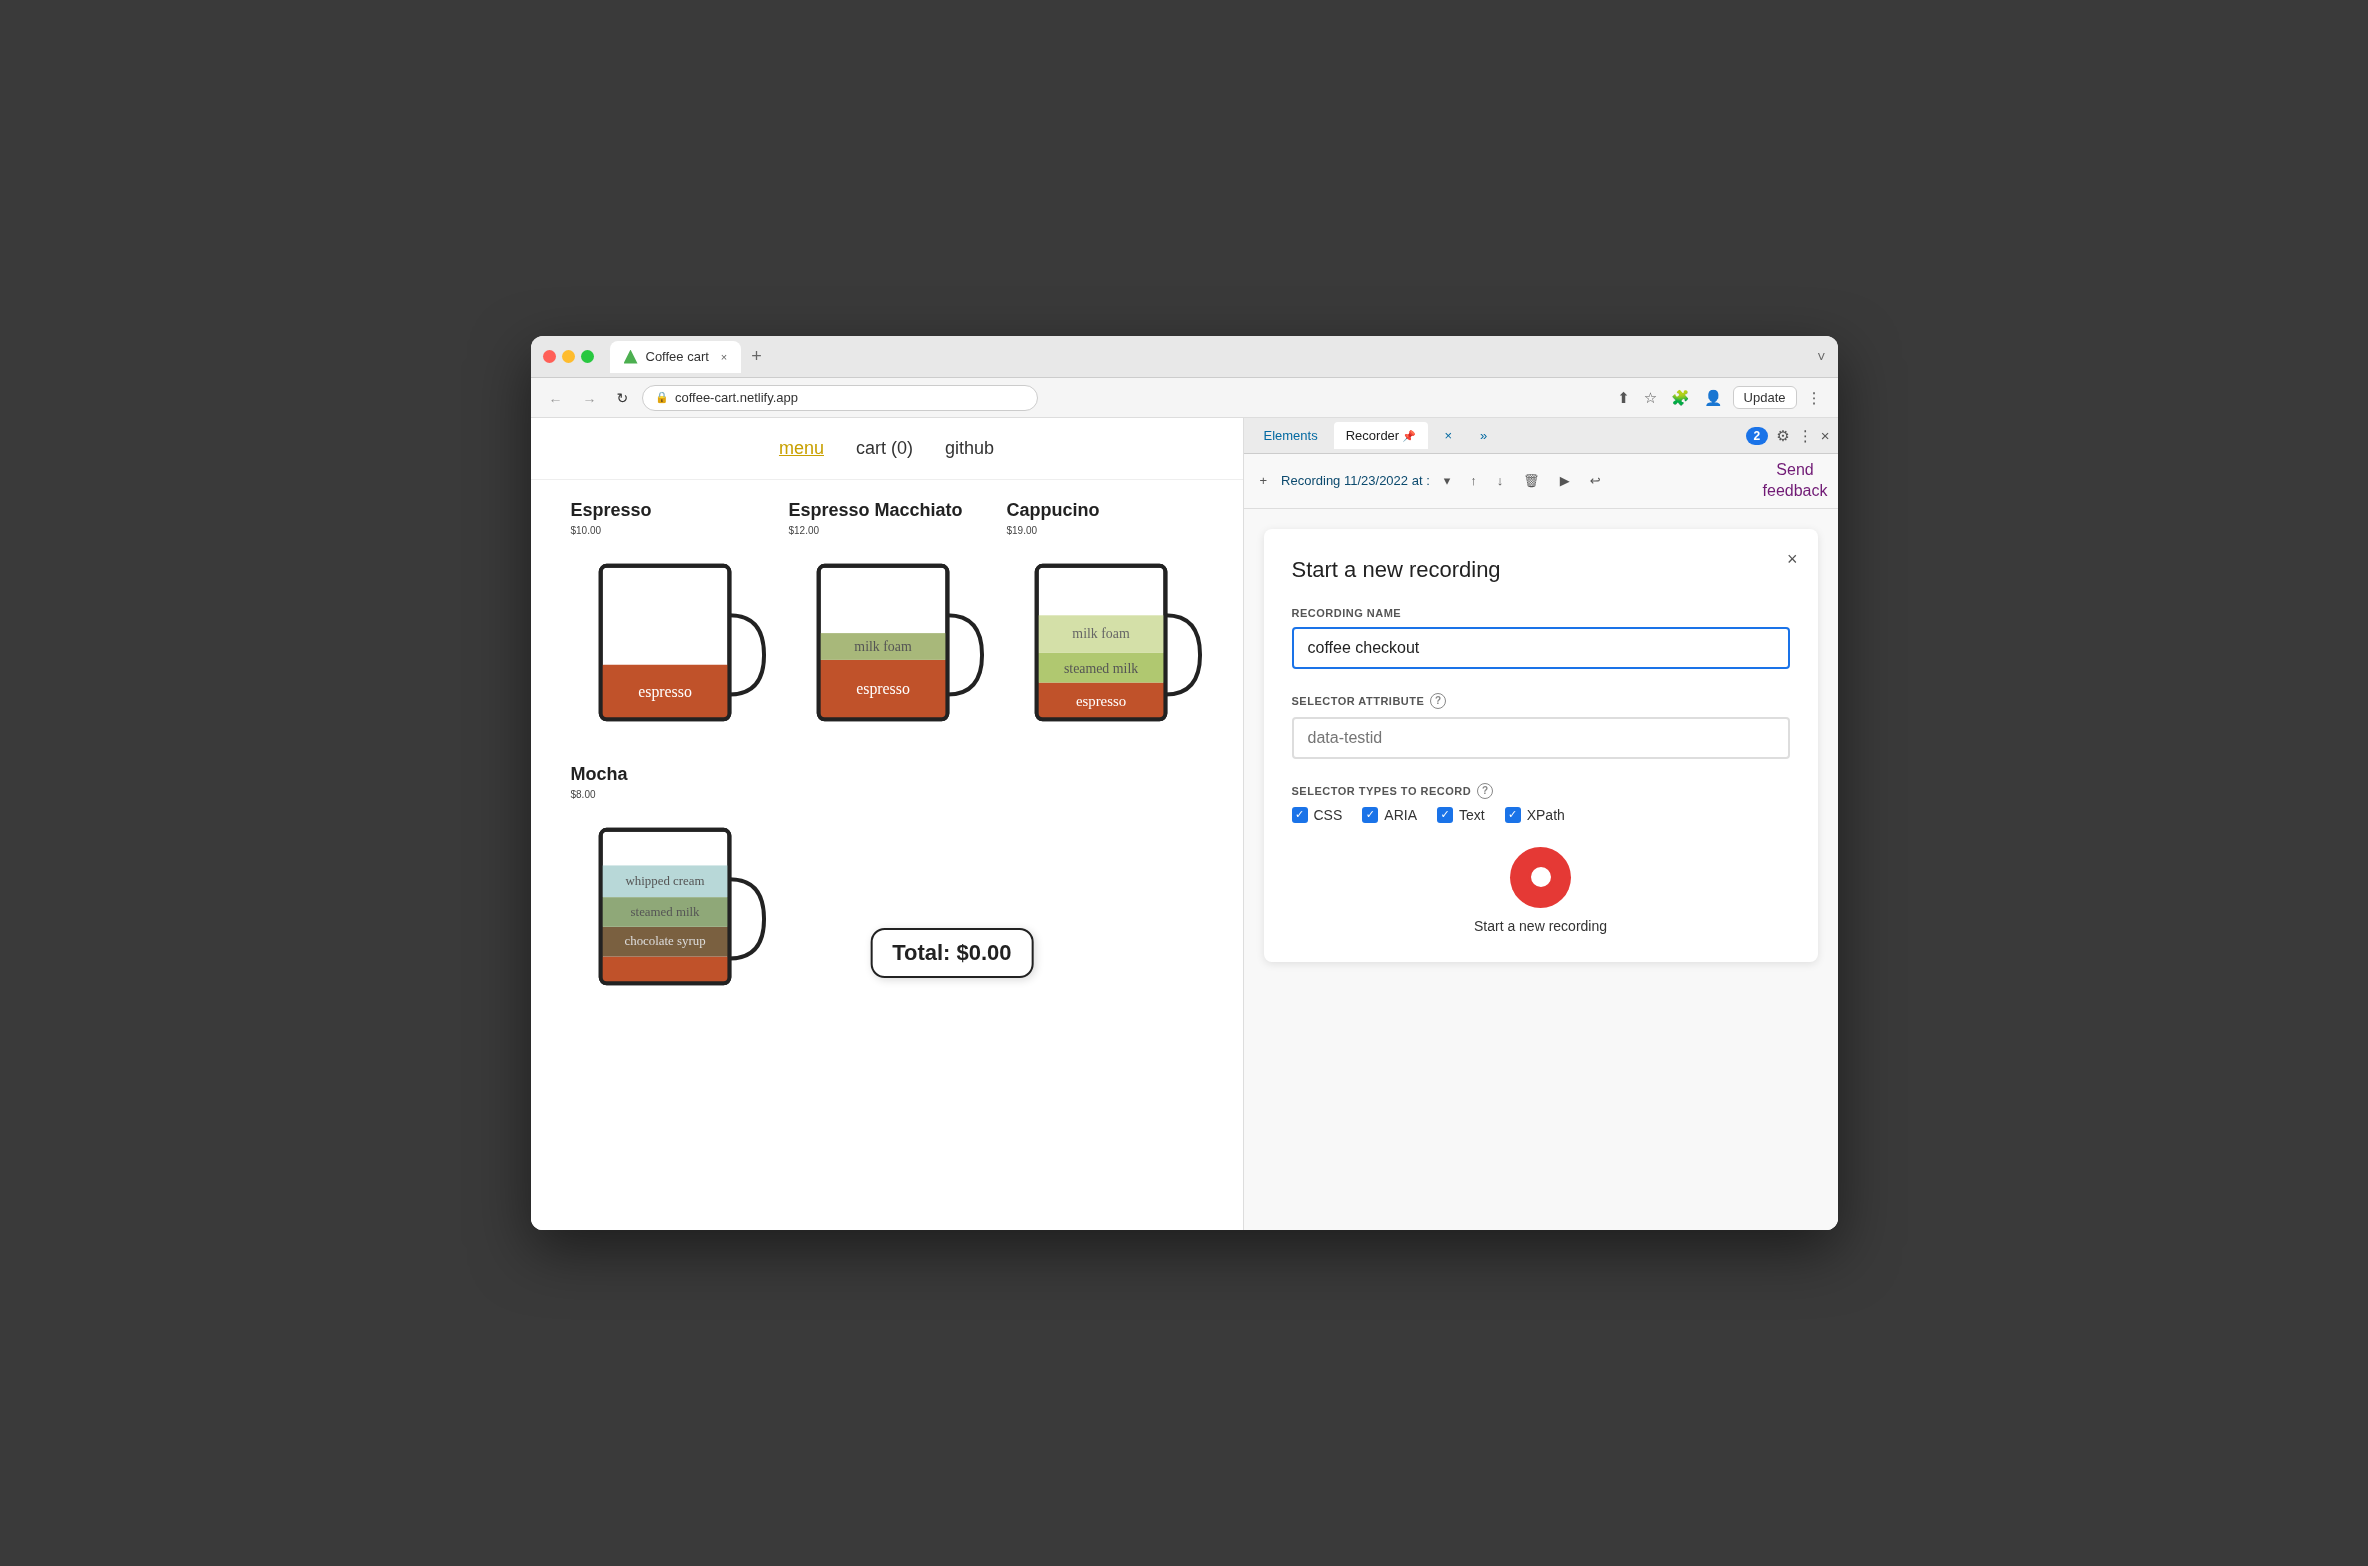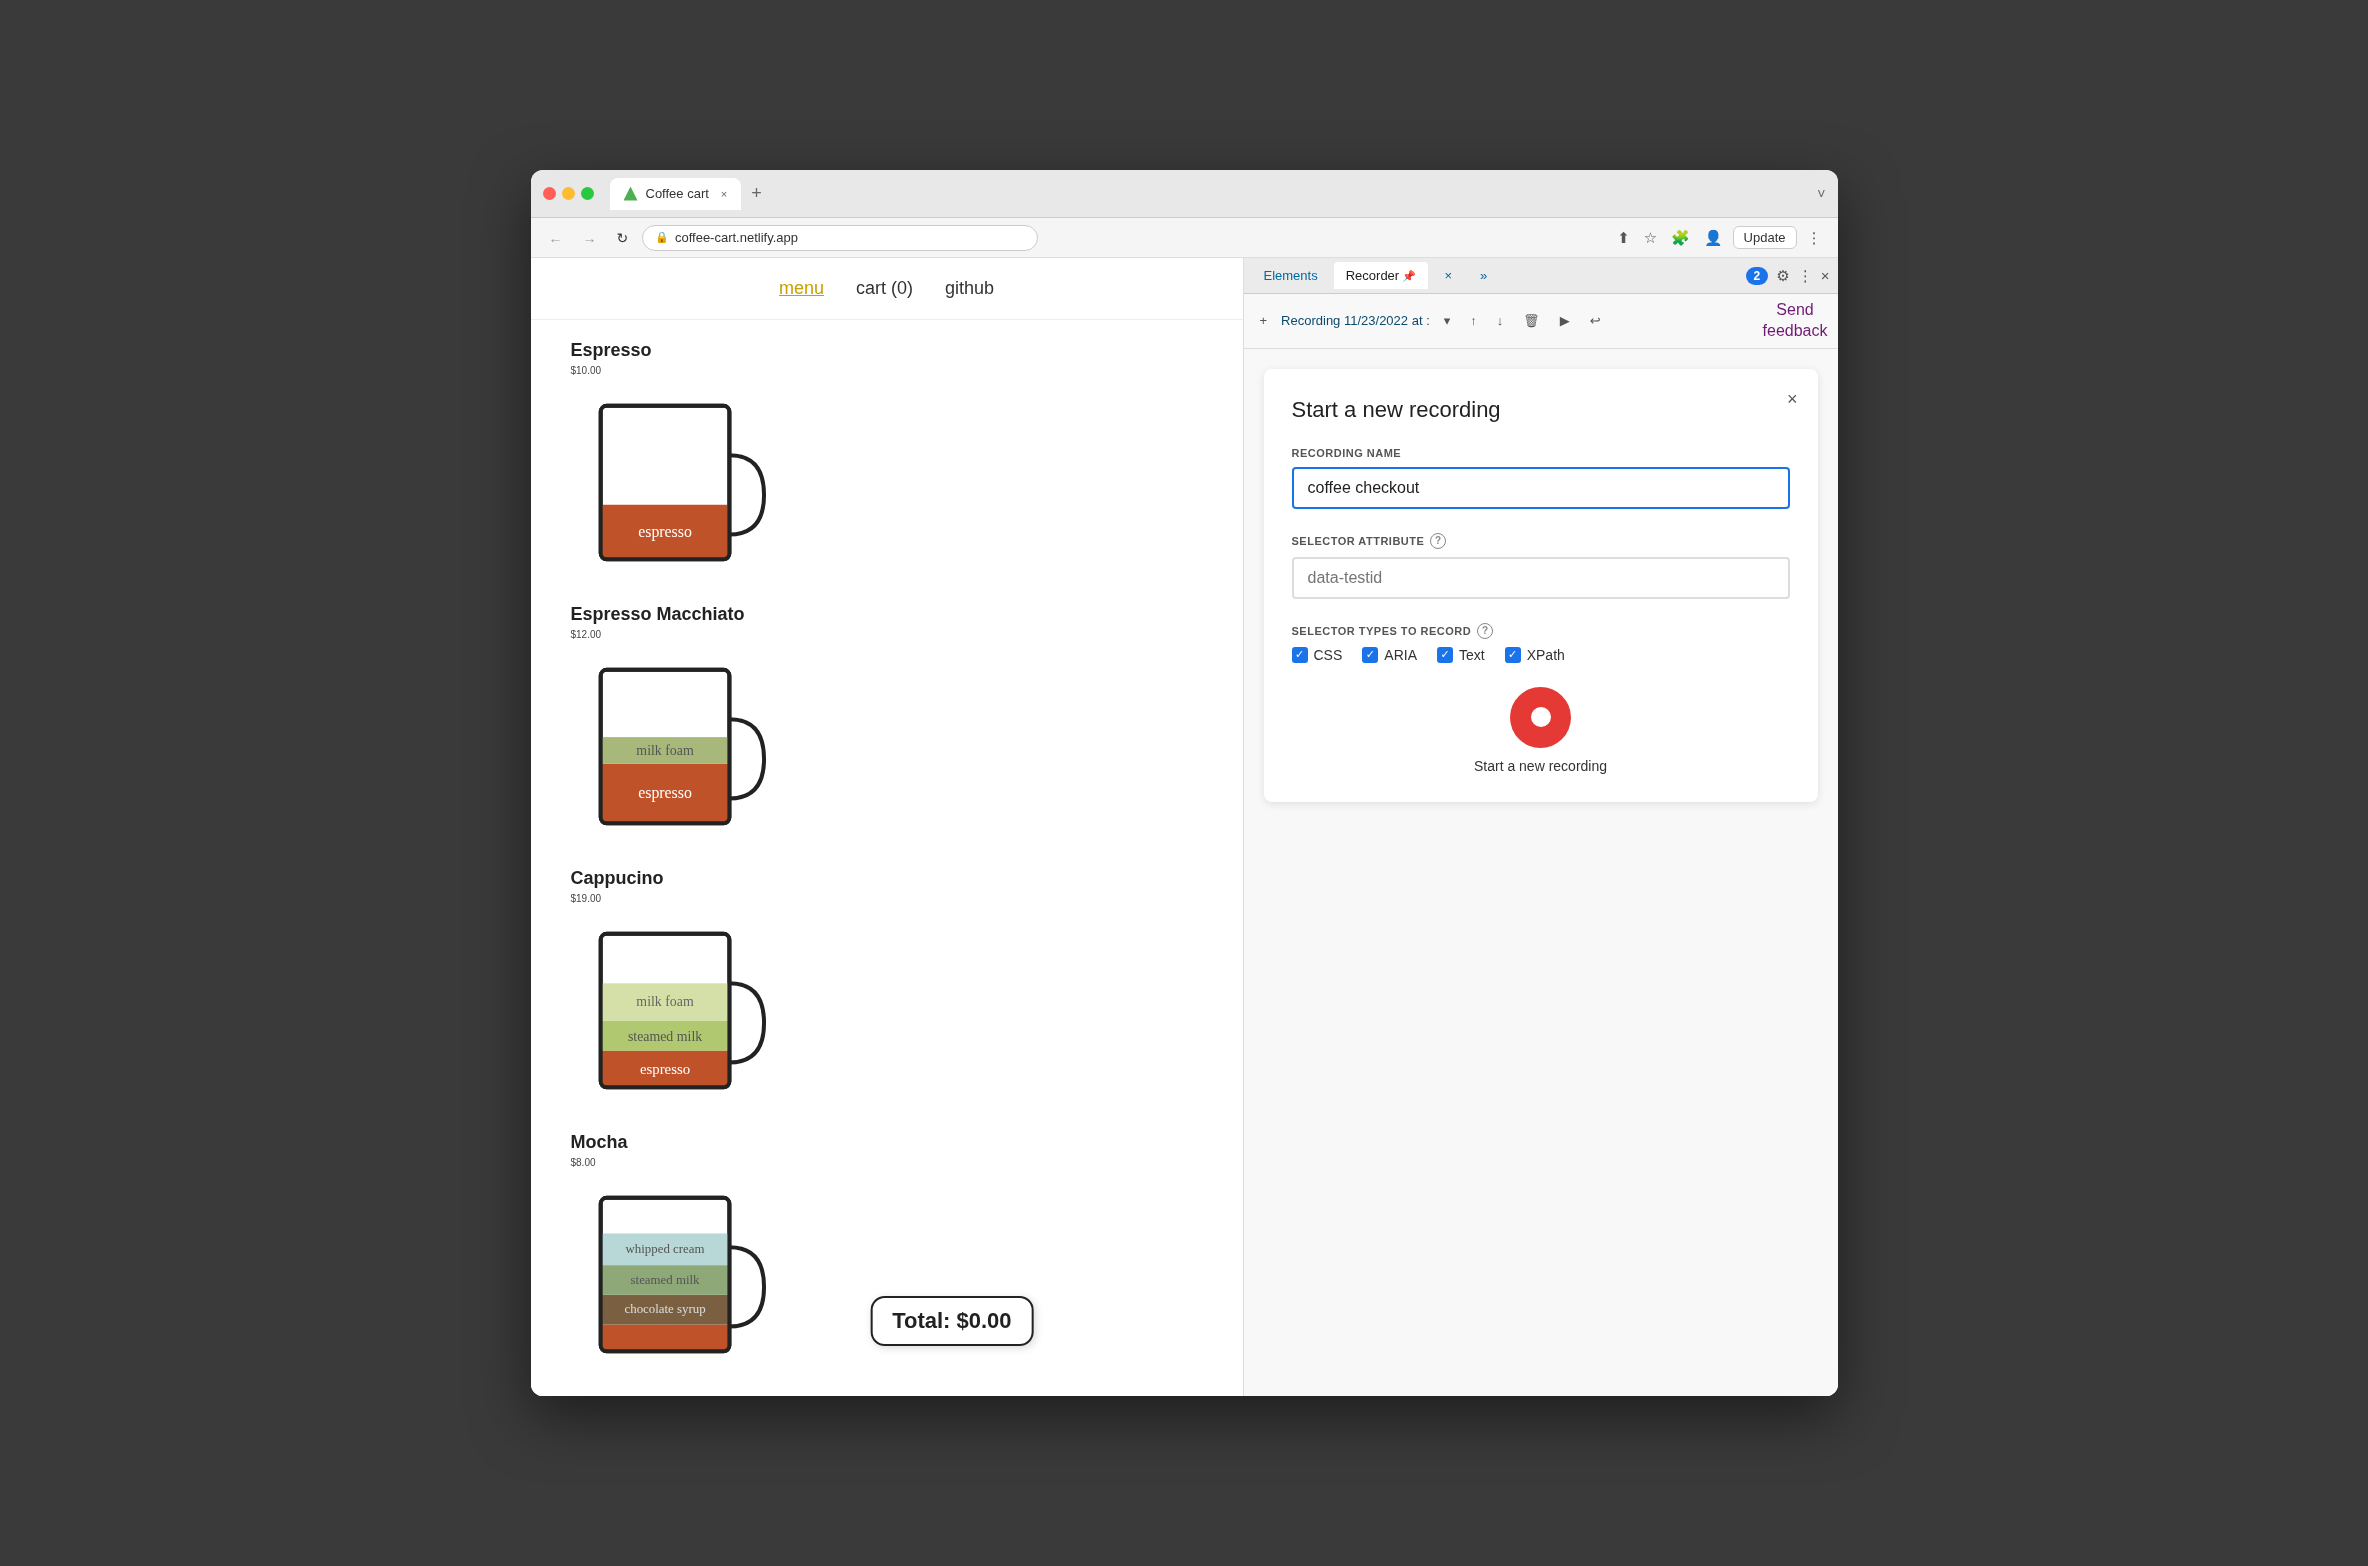--- a/index.html
+++ b/index.html
@@ -19,21 +19,21 @@
       border-radius: 12px;
       box-shadow: 0 20px 59px rgba(0,0,0,0.5);
       overflow: hidden;
       display: flex;
       flex-direction: column;
     }
 
     
     .title-bar {
       background: #e8e8e8;
-      height: 48px;
+      height: 42px;
       display: flex;
       align-items: center;
       padding: 0 12px;
       gap: 8px;
       border-bottom: 1px solid #ccc;
     }
     .traffic-lights {
       display: flex;
       gap: 6px;
       margin-right: 8px;
@@ -174,21 +174,21 @@
       font-weight: 500;
     }
     .coffee-nav a.active {
       color: #c8a000;
       text-decoration: underline;
       text-decoration-style: solid;
     }
 
     .coffee-grid {
       display: grid;
-      grid-template-columns: 1fr;
+      grid-template-columns: 1fr 1fr 1fr;
       padding: 20px 40px;
       gap: 20px;
       position: relative;
     }
 
     .coffee-item {
       display: flex;
       flex-direction: column;
       gap: 4px;
     }

